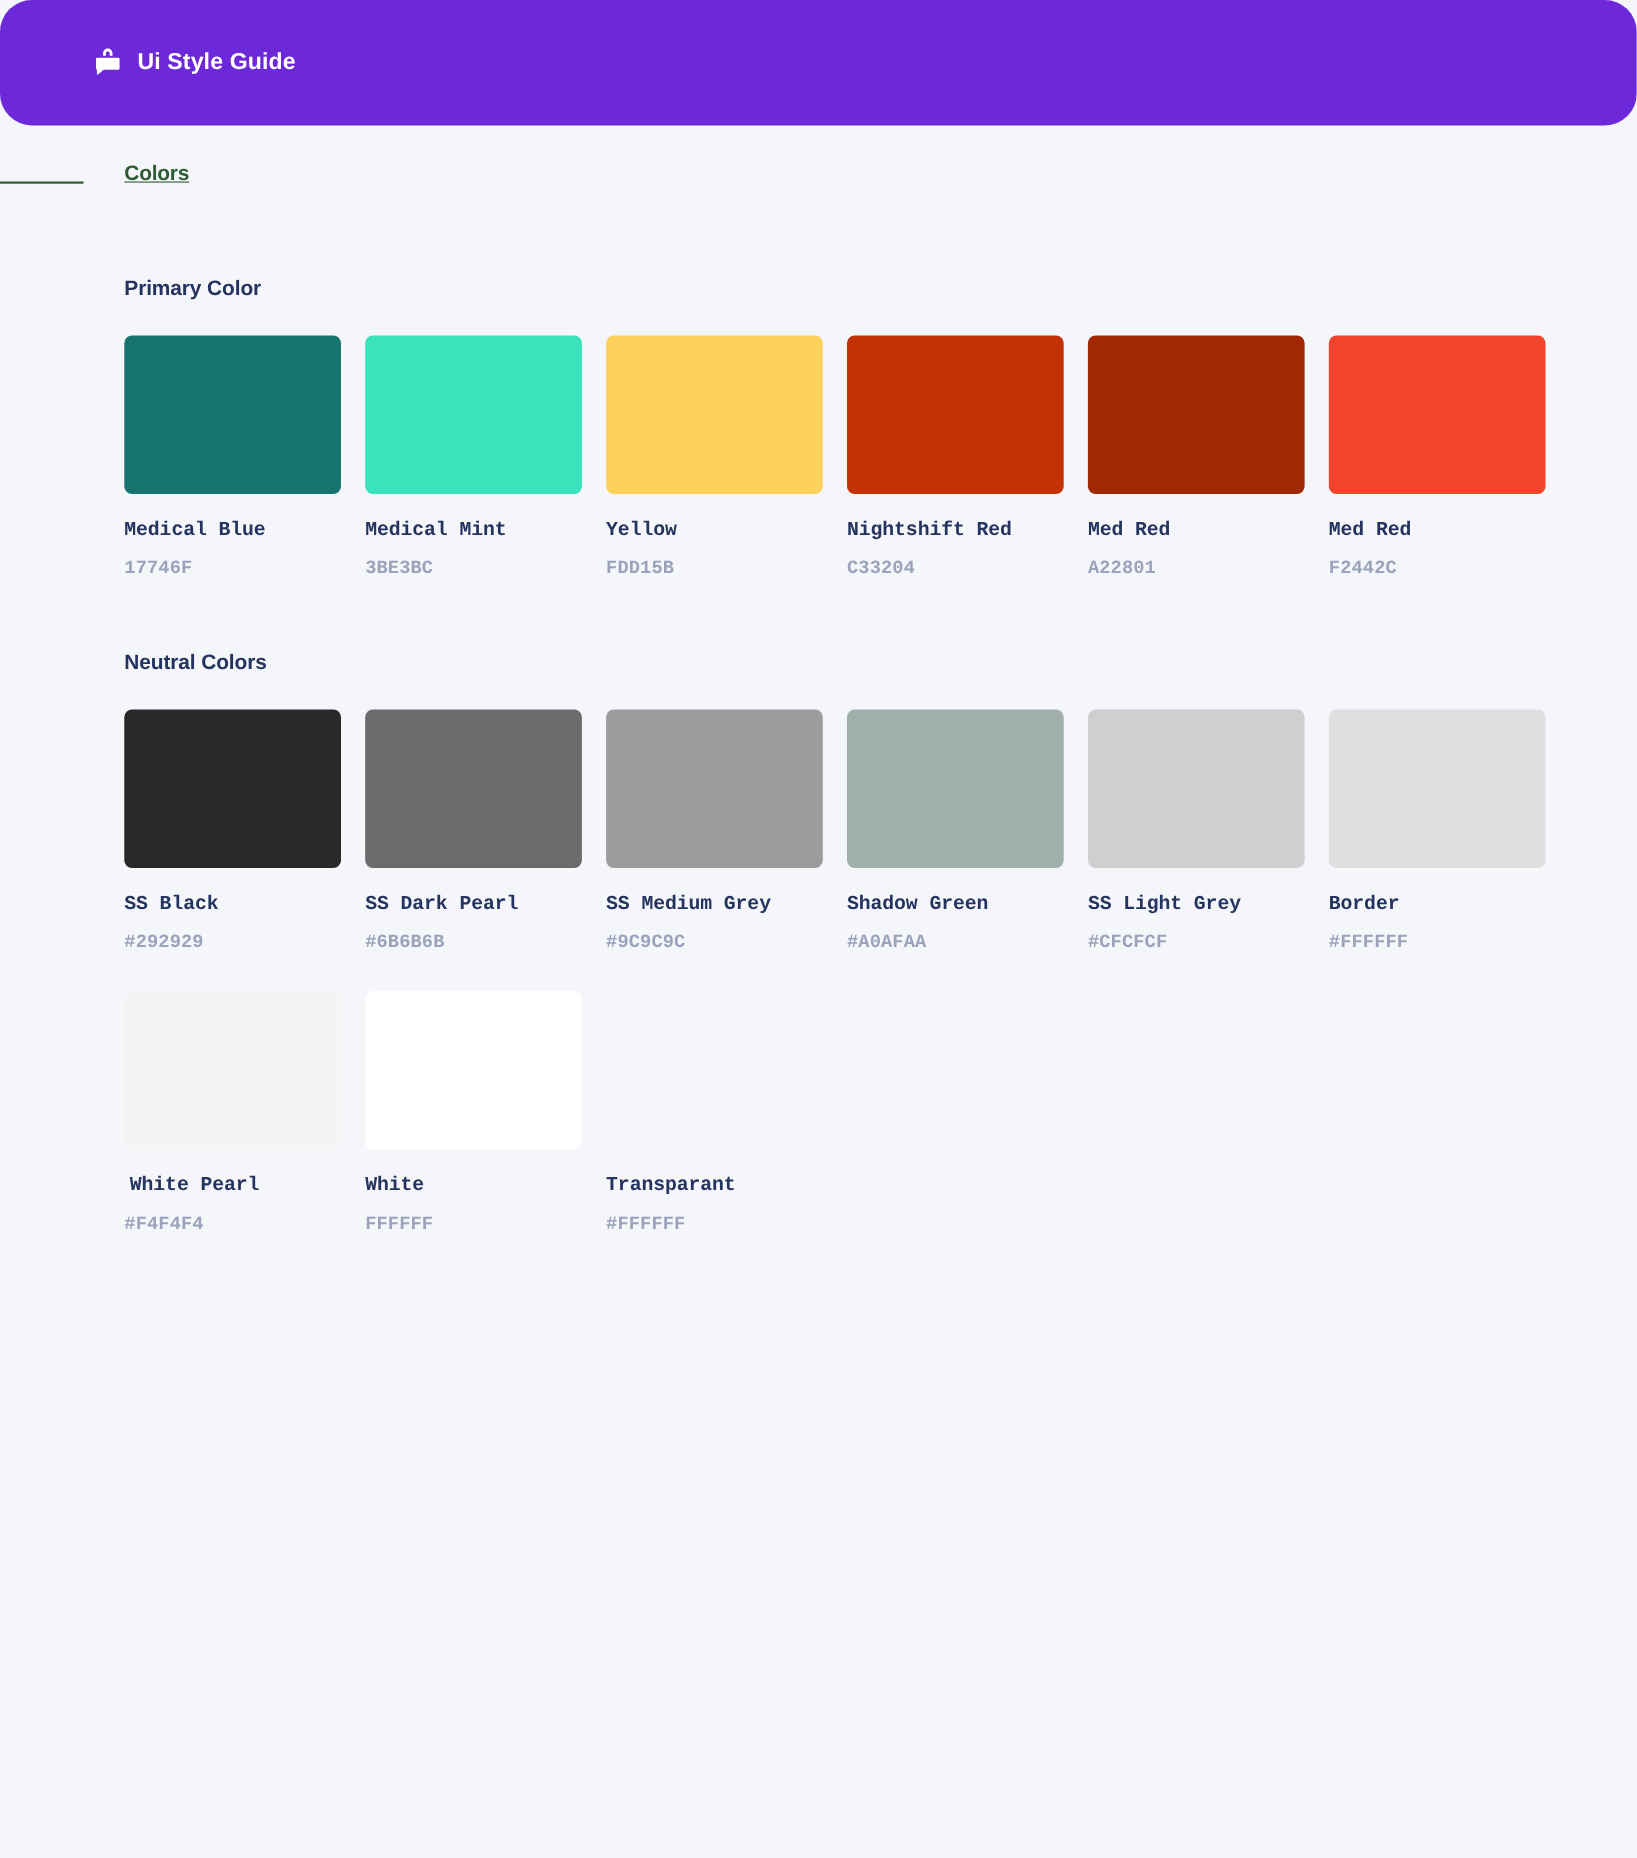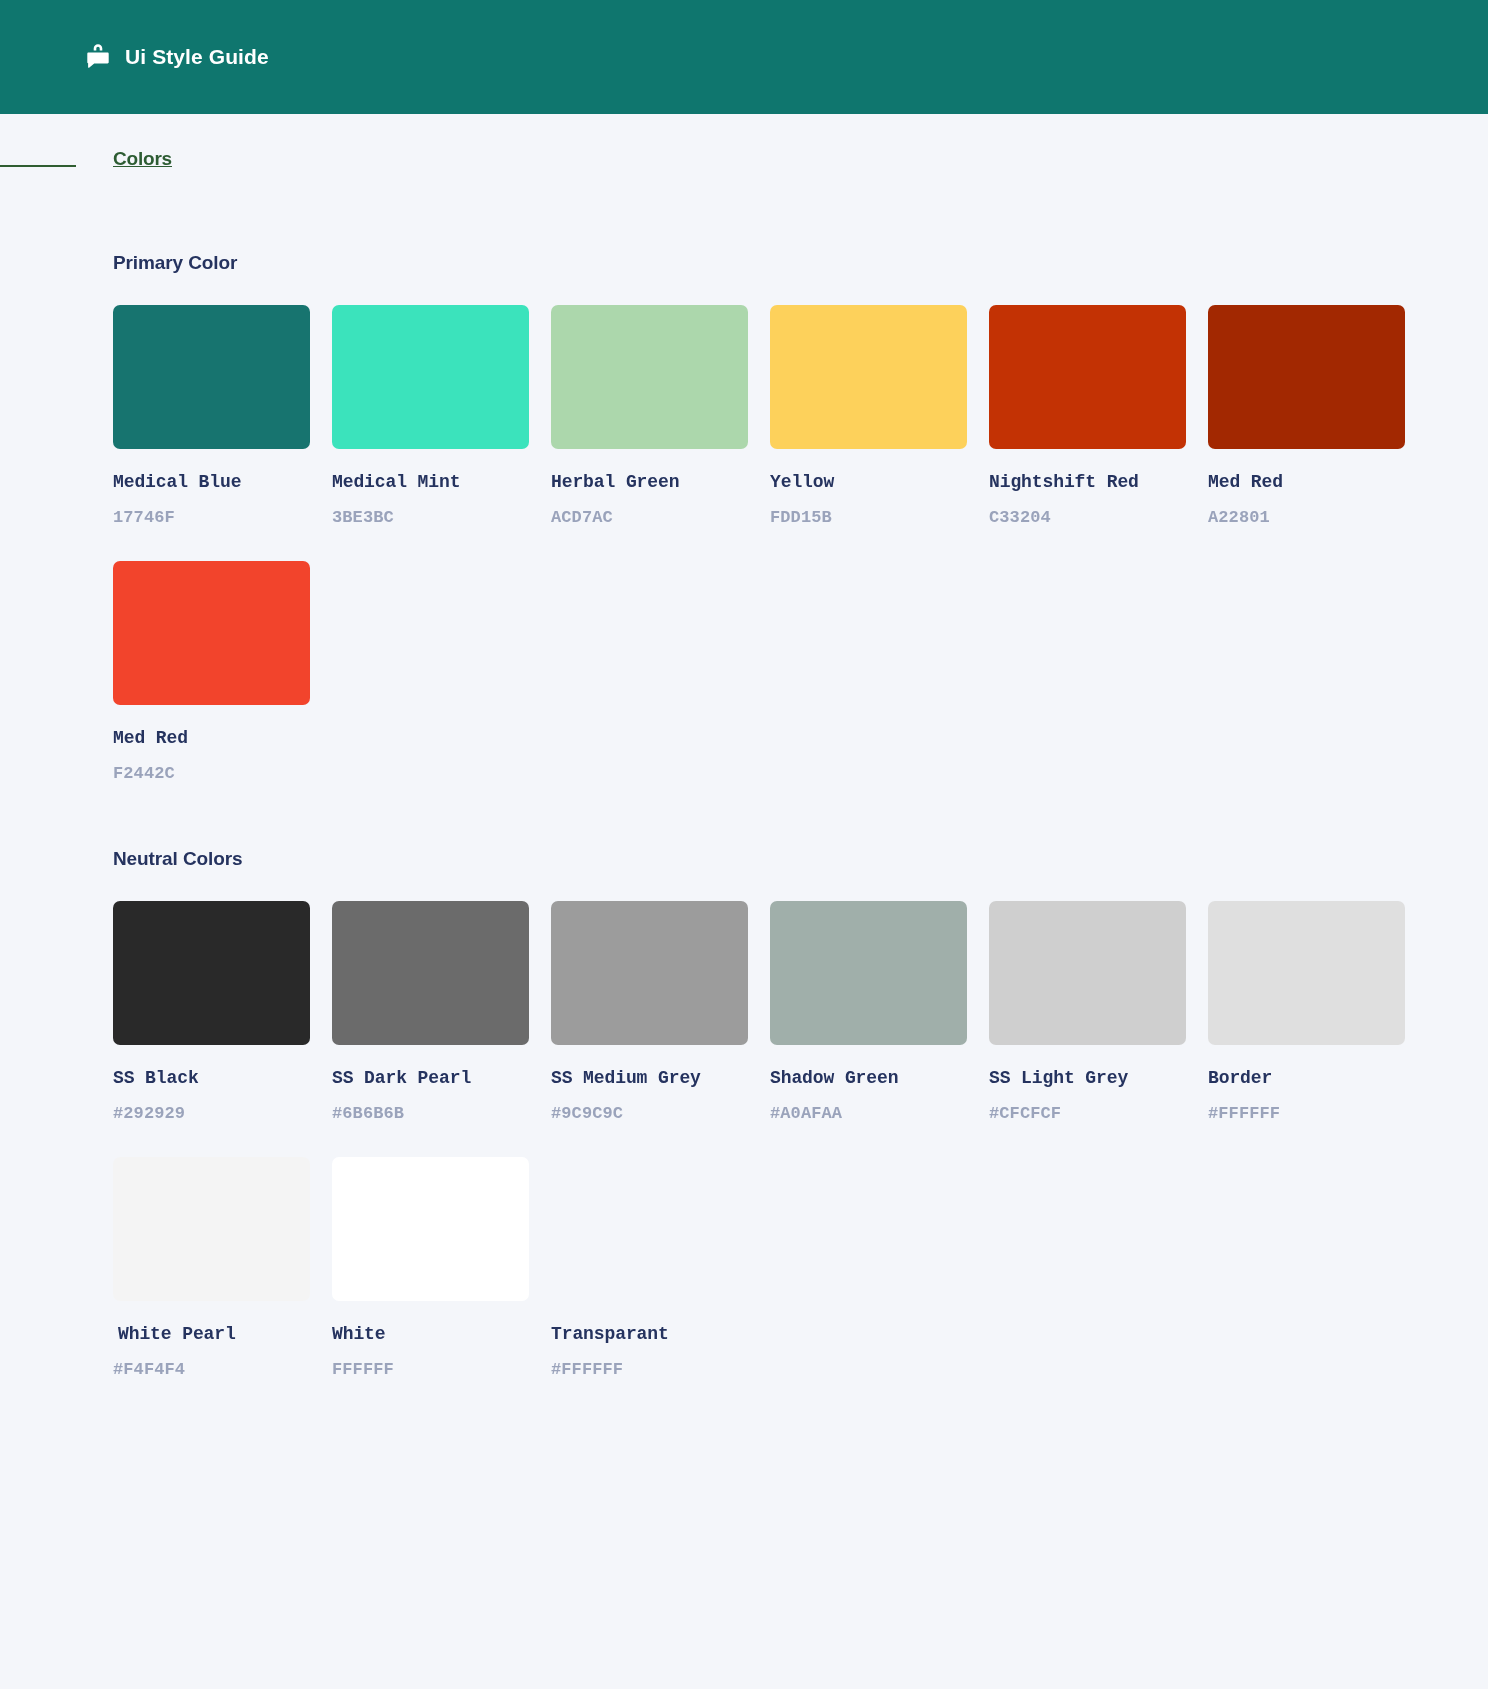--- a/index.html
+++ b/index.html
@@ -13,24 +13,25 @@
   body {
     width: 1488px;
     min-height: 1689px;
     position: relative;
     overflow: hidden;
   }
 
   
   .app-header {
     height: 114px;
-    background: #0f766e;
+    background: #6d28d9;
     display: flex;
     align-items: center;
     padding-left: 85px;
+    border-radius: 29px;
   }
   .brand {
     display: flex;
     align-items: center;
     gap: 14px;
   }
   .brand-icon {
     width: 26px;
     height: 28px;
     display: block;
@@ -159,25 +160,20 @@
           <div class="swatch-name">Medical Blue</div>
           <div class="swatch-hex">17746F</div>
         </div>
 
         <div class="swatch-cell">
           <div class="swatch-chip" style="background:#3BE3BC"></div>
           <div class="swatch-name">Medical Mint</div>
           <div class="swatch-hex">3BE3BC</div>
         </div>
 
-        <div class="swatch-cell">
-          <div class="swatch-chip" style="background:#ACD7AC"></div>
-          <div class="swatch-name">Herbal Green</div>
-          <div class="swatch-hex">ACD7AC</div>
-        </div>
 
 
         <div class="swatch-cell">
           <div class="swatch-chip" style="background:#FDD15B"></div>
           <div class="swatch-name">Yellow</div>
           <div class="swatch-hex">FDD15B</div>
         </div>
 
         <div class="swatch-cell">
           <div class="swatch-chip" style="background:#C33204"></div>

